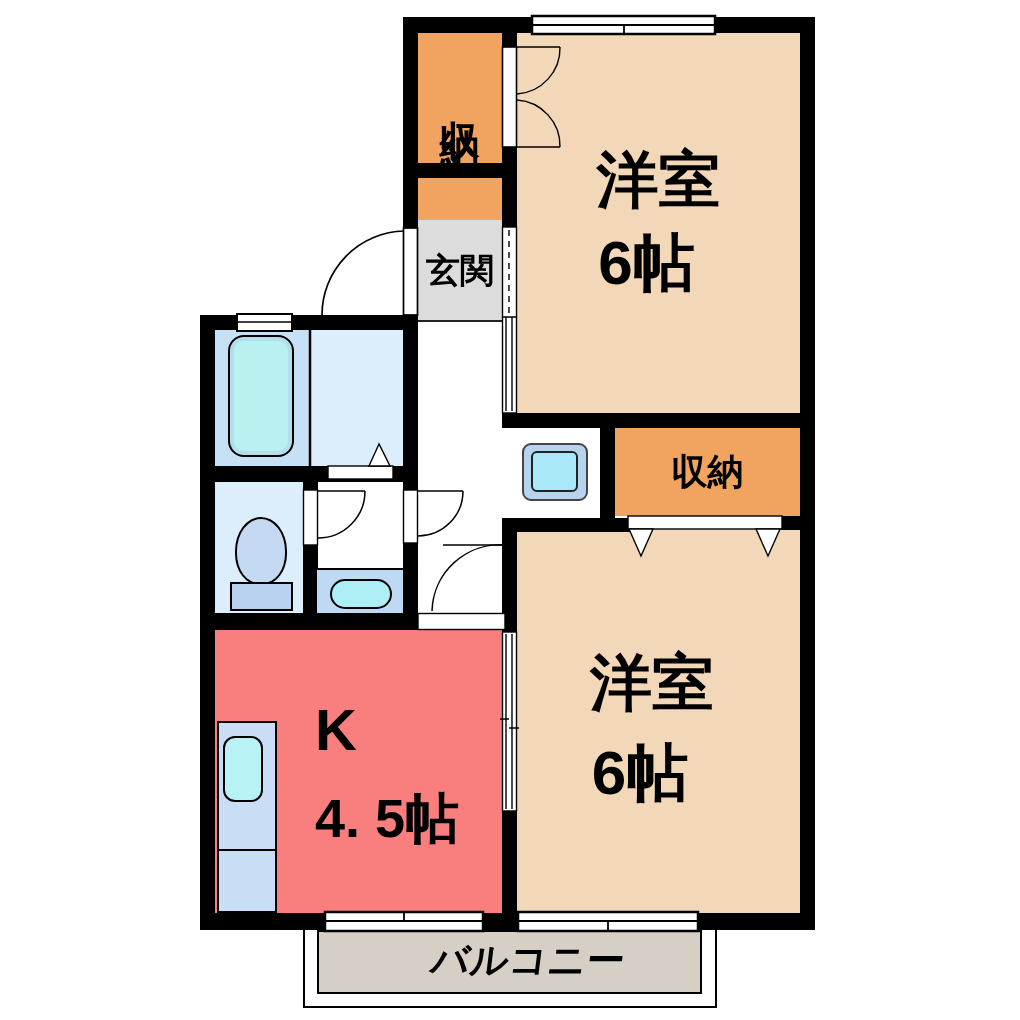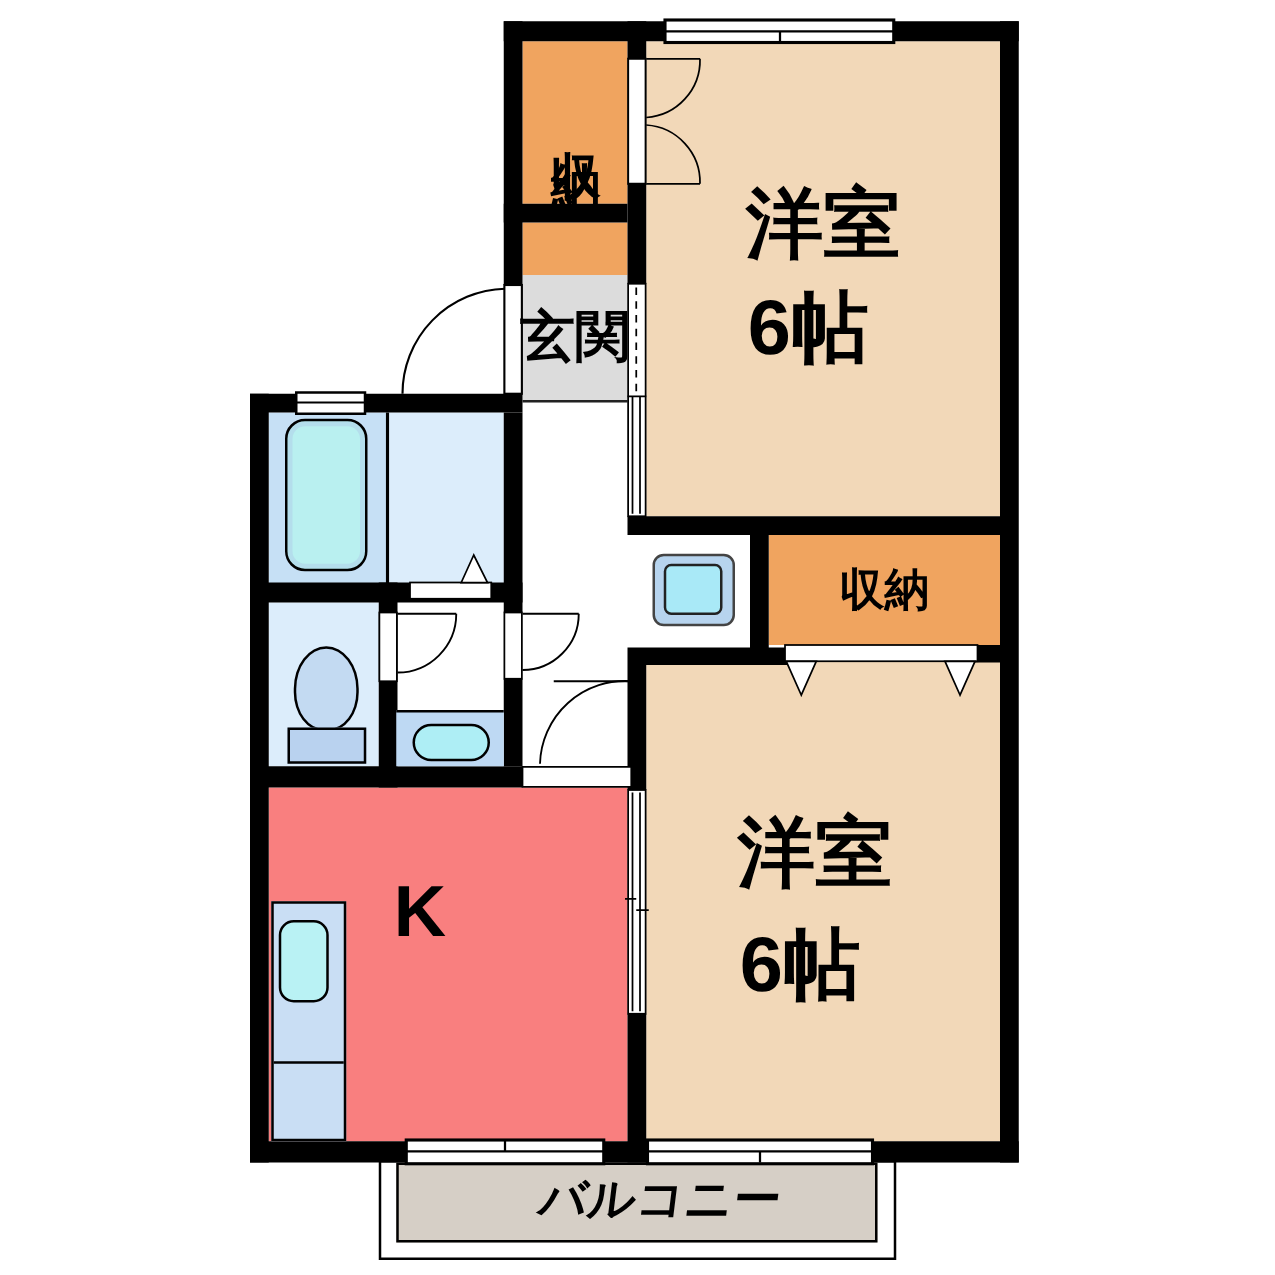--- a/index.html
+++ b/index.html
@@ -155,27 +155,28 @@
     <div style="position:absolute;left:7px;top:6px;width:47px;height:41px;background:#a9e9f7;border:2px solid #222;border-radius:6px;box-sizing:border-box;"></div>
   </div>
 
   <div class="fix" style="left:217px;top:721px;width:60px;height:192px;background:#c9def4;border:2px solid #000;">
     <div style="position:absolute;left:0;top:126px;width:100%;height:2px;background:#000;"></div>
     <div style="position:absolute;left:4px;top:13px;width:40px;height:66px;background:#b9f2f4;border:2px solid #000;border-radius:12px;box-sizing:border-box;"></div>
   </div>
 
   <div class="label vertical" style="left:418px;top:36px;width:84px;height:124px;font-size:40px;">収納</div>
 
-  <div class="label" style="left:418px;top:220px;width:84px;height:100px;font-size:44px;">玄関</div>
+  <div class="label" style="left:418px;top:220px;width:84px;height:100px;font-size:34px;">玄関</div>
 
   <div class="label" style="left:517px;top:147px;width:283px;height:66px;font-size:62px;">洋室</div>
   <div class="label" style="left:505px;top:230px;width:283px;height:66px;font-size:62px;">6帖</div>
 
   <div class="label" style="left:615px;top:428px;width:185px;height:88px;font-size:36px;">収納</div>
 
   <div class="label" style="left:517px;top:650px;width:270px;height:66px;font-size:62px;">洋室</div>
   <div class="label" style="left:505px;top:740px;width:270px;height:66px;font-size:62px;">6帖</div>
 
   <div class="label" style="left:276px;top:699px;width:120px;height:62px;font-size:58px;">K</div>
+  <div class="label" style="left:277px;top:787px;width:220px;height:62px;font-size:54px;">4. 5帖</div>
 
   <div class="label" style="left:340px;top:938px;width:376px;height:44px;font-size:38px;transform:skewX(-7deg);">バルコニー</div>
 
 </div>
 
 </body></html>

